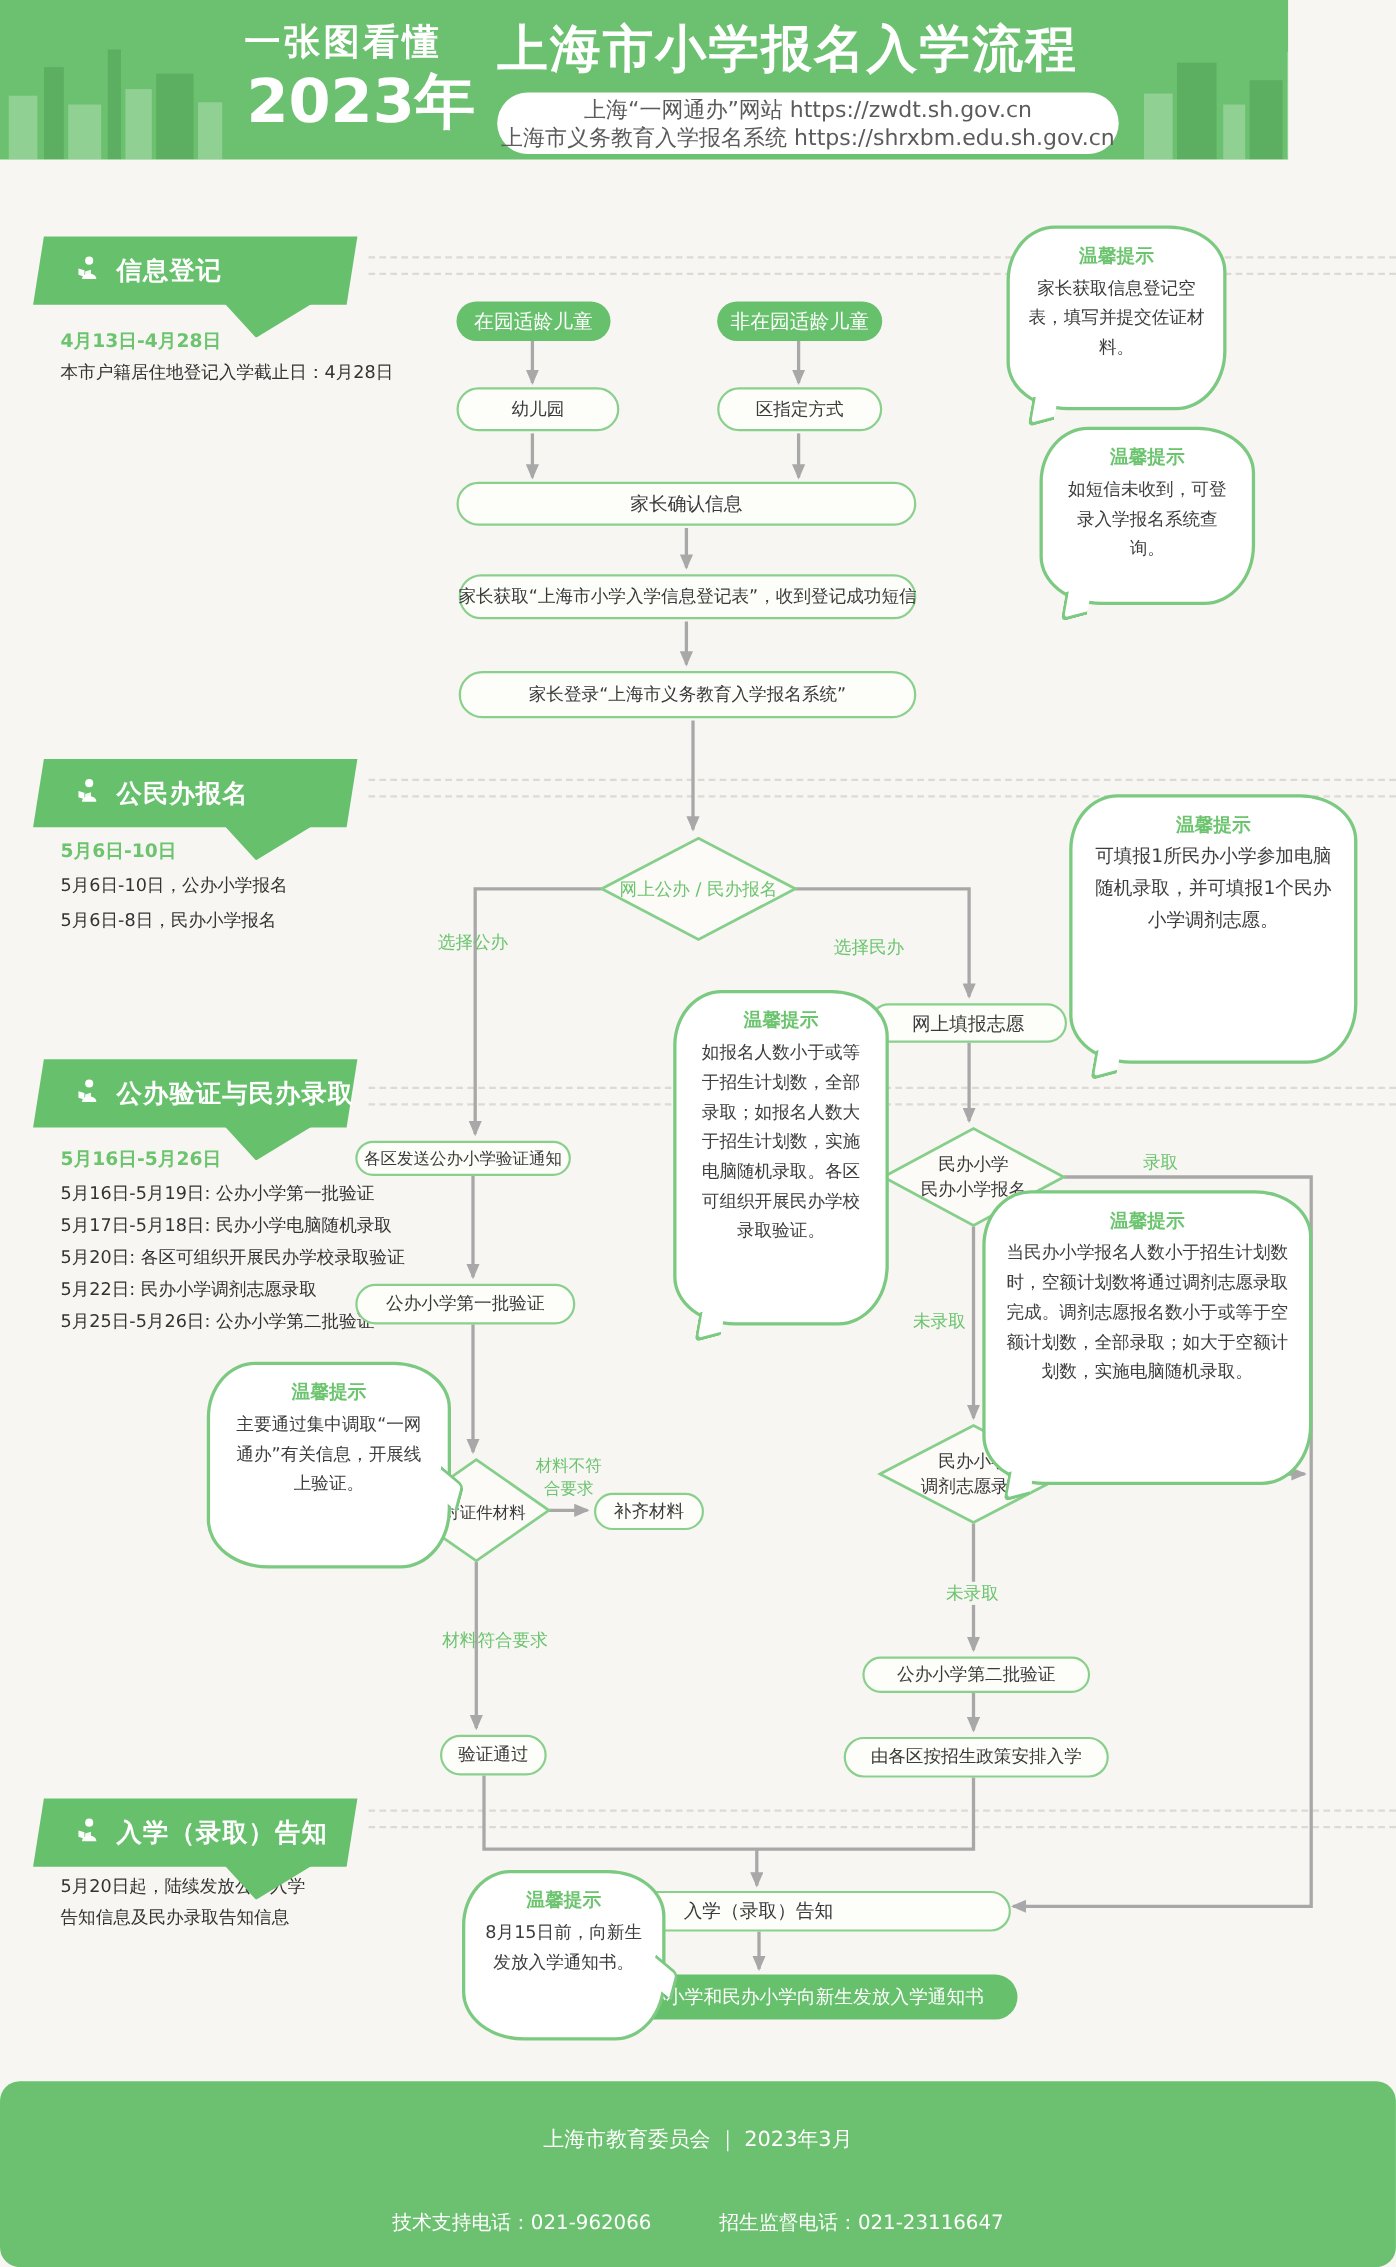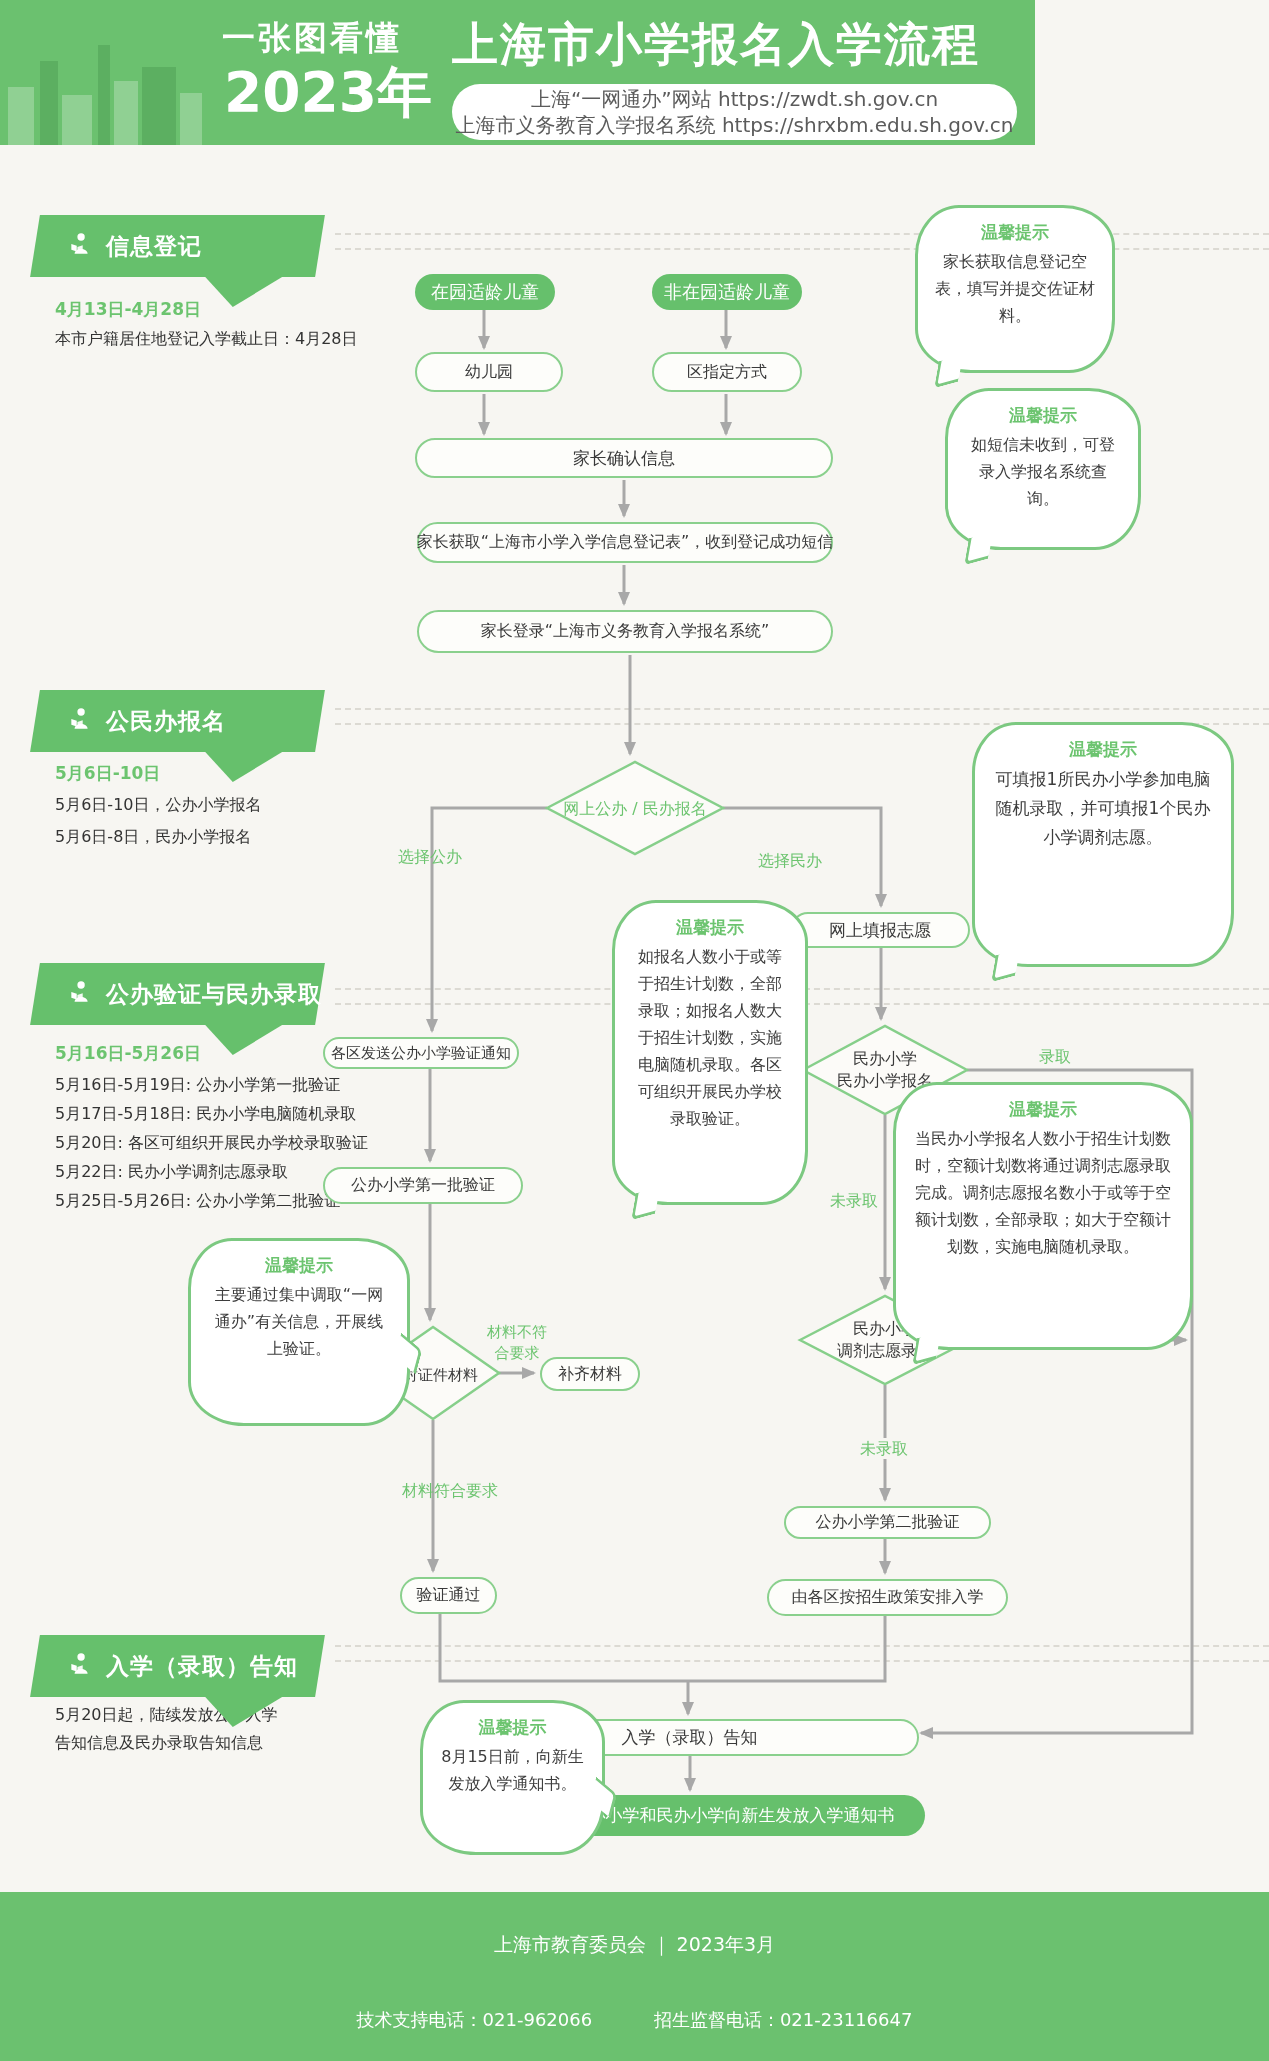--- a/index.html
+++ b/index.html
@@ -10,21 +10,21 @@
     --cloud-green:#7cc981;
     --line:#a8a8a8;
     --bg:#f7f6f2;
     --ink:#3a3a3a;
   }
   html,body{margin:0;padding:0;background:#ffffff;}
   body{font-family:"DejaVu Sans","Liberation Sans",sans-serif;}
   .stage{position:relative;width:1269px;height:2061px;background:var(--bg);overflow:hidden;margin:0 auto;}
 
   
-  .header{position:absolute;left:0;top:0;width:1035px;height:145px;background:var(--hgreen);overflow:hidden;}
+  .header{position:absolute;left:0;top:0;width:1171px;height:145px;background:var(--hgreen);overflow:hidden;}
   .bld{position:absolute;bottom:0;}
   .bl{background:rgba(255,255,255,.25);}
   .bd{background:rgba(25,95,35,.18);}
   .tagline{position:absolute;left:222px;top:16px;color:#fff;font-size:33px;font-weight:bold;letter-spacing:3px;}
   .year{position:absolute;left:224px;top:56px;color:#fff;font-size:55px;font-weight:bold;}
   .main-title{position:absolute;left:452px;top:14px;color:#fff;font-size:46px;font-weight:bold;letter-spacing:2px;}
   .portal-pill{position:absolute;left:452px;top:84px;width:565px;height:56px;background:#fff;border-radius:28px;
     display:flex;flex-direction:column;justify-content:center;align-items:center;gap:2px;}
   .portal-pill div{color:#5b5b5b;font-size:20px;line-height:24px;white-space:nowrap;}
 
@@ -56,21 +56,21 @@
   .cloud .tip-title{color:var(--tgreen);text-align:center;font-weight:bold;font-size:17px;margin:13px 0 4px;}
   .cloud .tip-text{padding:0 16px;font-size:16px;line-height:27px;color:#3d3d3d;text-align:center;overflow-wrap:anywhere;}
   .cloud.tail-bl::after{content:"";position:absolute;left:18px;bottom:-14px;width:22px;height:22px;background:#fff;
     border-left:3px solid var(--cloud-green);border-bottom:3px solid var(--cloud-green);
     transform:rotate(-15deg) skewX(-25deg);border-bottom-left-radius:6px;}
   .cloud.tail-r::after{content:"";position:absolute;right:-14px;top:55%;width:22px;height:22px;background:#fff;
     border-top:3px solid var(--cloud-green);border-right:3px solid var(--cloud-green);
     transform:rotate(15deg) skewY(25deg);border-top-right-radius:6px;}
 
   
-  .footer{position:absolute;left:0;top:1892px;width:1269px;height:169px;background:var(--hgreen);color:#fff;z-index:4;}
+  .footer{position:absolute;left:0;top:1892px;width:1269px;height:169px;background:var(--hgreen);color:#fff;z-index:4;border-radius:18px;}
   .footer .line1{position:absolute;top:40px;width:100%;text-align:center;font-size:19px;}
   .footer .line2{position:absolute;top:116px;width:100%;text-align:center;font-size:18px;}
   .footer .line2 span{margin:0 28px;}
 
   svg.connectors{position:absolute;left:0;top:0;z-index:1;}
 </style>
 </head>
 <body>
 
 <div class="stage">

